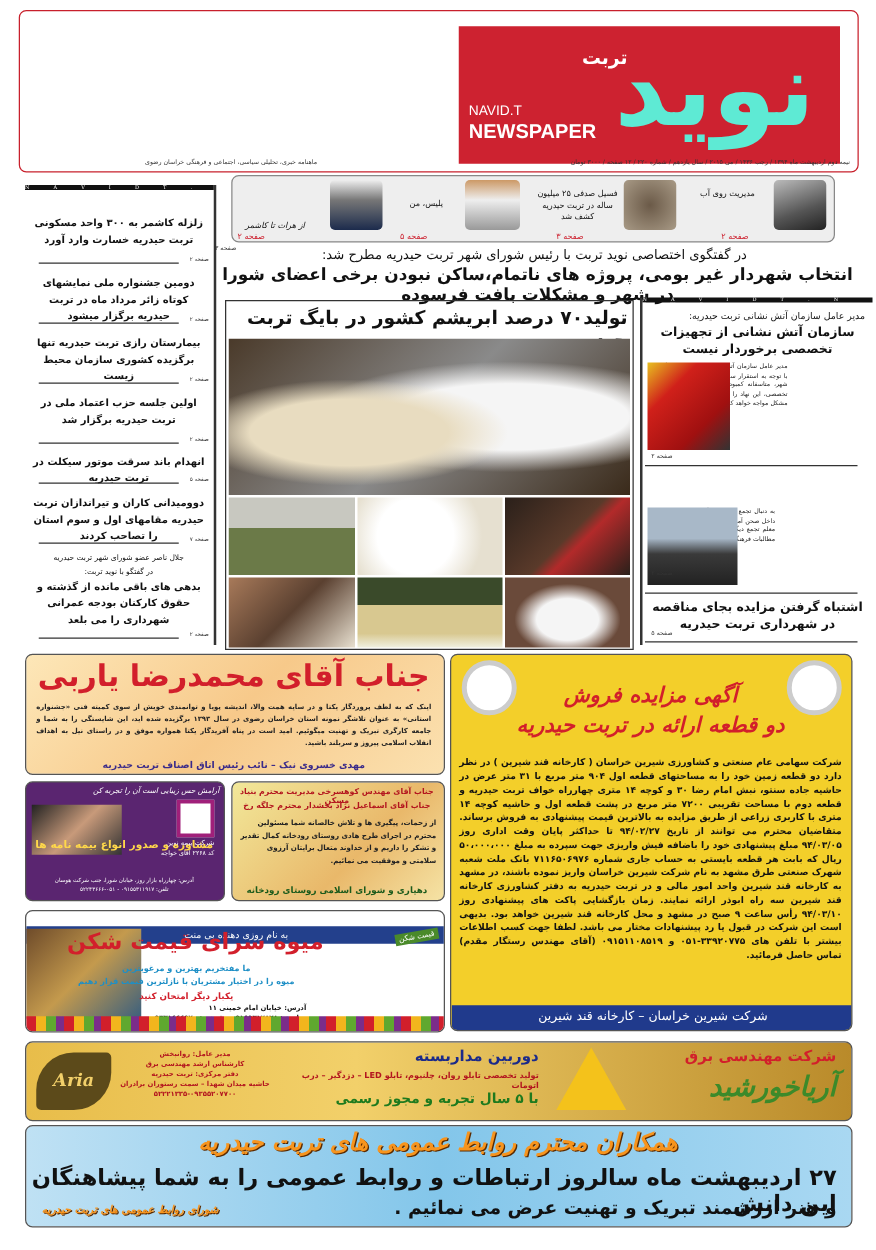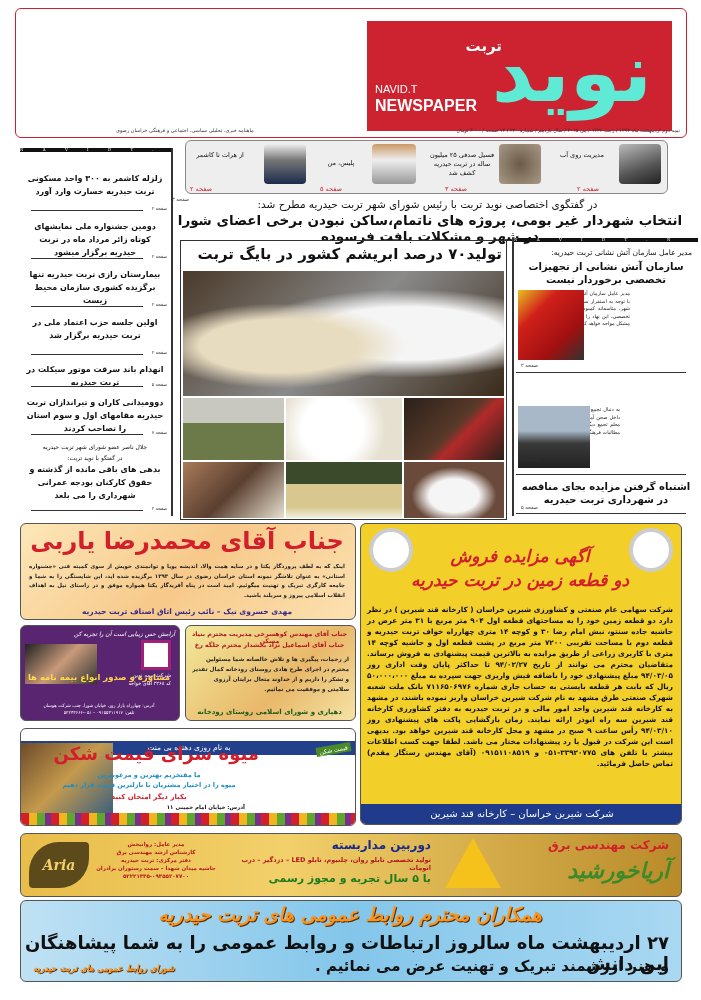--- a/index.html
+++ b/index.html
@@ -116,21 +116,21 @@
     <div class="cap" style="right:52px;width:66px;">فسیل صدفی ۲۵ میلیون ساله در تربت حیدریه کشف شد</div>
     <div class="pg" style="right:80px;">صفحه ۳</div>
   </div>
   <div class="teaser" style="right:245px;width:110px;">
     <div class="photo" style="right:6px;width:44px;background:linear-gradient(180deg,#c96,#eee 40%,#999);"></div>
     <div class="cap" style="right:56px;width:50px;top:18px;">پلیس، من</div>
     <div class="pg" style="right:80px;">صفحه ۵</div>
   </div>
   <div class="teaser" style="right:355px;width:128px;">
     <div class="photo" style="right:6px;background:linear-gradient(180deg,#eee,#777 40%,#1c2b4c);"></div>
-    <div class="cap" style="right:60px;width:64px;top:10px;">از هرات تا کاشمر</div>
+    <div class="cap" style="right:60px;width:64px;top:35px;font-style:italic;">از هرات تا کاشمر</div>
     <div class="pg" style="right:100px;">صفحه ۲</div>
   </div>
 </div>
 
 <div id="pg3-note" class="abs">صفحه ۳</div>
 <div id="kicker" class="abs">در گفتگوی اختصاصی نوید تربت با رئیس شورای شهر تربت حیدریه مطرح شد:</div>
 <div id="headline" class="abs">انتخاب شهردار غیر بومی، پروژه های ناتمام،ساکن نبودن برخی اعضای شورا در شهر و مشکلات بافت فرسوده</div>
 
 <div id="left-col" class="abs">
   <div class="nn-strip">N A V I D   T . N E W S</div>
@@ -207,21 +207,21 @@
 <div id="ad-yarbi" class="ad">
   <div class="t">جناب آقای محمدرضا یاربی</div>
   <div class="b">اینک که به لطف پروردگار یکتا و در سایه همت والا، اندیشه پویا و توانمندی خویش از سوی کمیته فنی «جشنواره استانی» به عنوان تلاشگر نمونه استان خراسان رضوی در سال ۱۳۹۳ برگزیده شده اید، این شایستگی را به شما و جامعه کارگری تبریک و تهنیت میگوئیم. امید است در پناه آفریدگار یکتا همواره موفق و در راستای نیل به اهداف انقلاب اسلامی پیروز و سربلند باشید.</div>
   <div class="s">مهدی خسروی نیک – نائب رئیس اتاق اصناف تربت حیدریه</div>
 </div>
 
 <div id="ad-auction" class="ad">
   <div class="logo" style="right:8px;"></div>
   <div class="logo" style="left:8px;"></div>
   <div class="t1">آگهی مزایده فروش</div>
-  <div class="t2">دو قطعه زمین در تربت حیدریه</div>
+  <div class="t2">دو قطعه ارائه در تربت حیدریه</div>
   <div class="b">شرکت سهامی عام صنعتی و کشاورزی شیرین خراسان ( کارخانه قند شیرین ) در نظر دارد دو قطعه زمین خود را به مساحتهای قطعه اول ۹۰۴ متر مربع با ۳۱ متر عرض در حاشیه جاده سنتو، نبش امام رضا ۳۰ و کوچه ۱۴ متری چهارراه خواف تربت حیدریه و قطعه دوم با مساحت تقریبی ۷۲۰۰ متر مربع در پشت قطعه اول و حاشیه کوچه ۱۴ متری با کاربری زراعی از طریق مزایده به بالاترین قیمت پیشنهادی به فروش برساند. متقاضیان محترم می توانند از تاریخ ۹۴/۰۲/۲۷ تا حداکثر پایان وقت اداری روز ۹۴/۰۳/۰۵ مبلغ پیشنهادی خود را باضافه فیش واریزی جهت سپرده به مبلغ ۵۰،۰۰۰،۰۰۰ ریال که بابت هر قطعه بایستی به حساب جاری شماره ۷۱۱۶۵۰۶۹۷۶ بانک ملت شعبه شهرک صنعتی طرق مشهد به نام شرکت شیرین خراسان واریز نموده باشند، در مشهد به کارخانه قند شیرین واحد امور مالی و در تربت حیدریه به دفتر کشاورزی کارخانه قند شیرین سه راه ابوذر ارائه نمایند. زمان بازگشایی پاکت های پیشنهادی روز ۹۴/۰۳/۱۰ رأس ساعت ۹ صبح در مشهد و محل کارخانه قند شیرین خواهد بود. بدیهی است این شرکت در قبول یا رد پیشنهادات مختار می باشد. لطفا جهت کسب اطلاعات بیشتر با تلفن های ۳۳۹۲۰۷۷۵-۰۵۱ و ۰۹۱۵۱۱۰۸۵۱۹ (آقای مهندس رستگار مقدم) تماس حاصل فرمائید.</div>
   <div class="foot">شرکت شیرین خراسان – کارخانه قند شیرین</div>
 </div>
 
 <div id="ad-insurance" class="ad">
   <div class="slogan">آرامش حس زیبایی است آن را تجربه کن</div>
   <div class="img" style="left:4px;top:18px;width:72px;height:40px;background:linear-gradient(135deg,#222,#c89a7a 50%,#333);"></div>
   <div class="img" style="right:8px;top:14px;width:30px;height:30px;background:#fff;border:3px solid #a0207a;"></div>
   <div class="co">شرکت بیمه نوین</div>
   <div class="code">کد ۲۲۶۸ آقای خواجه</div>

